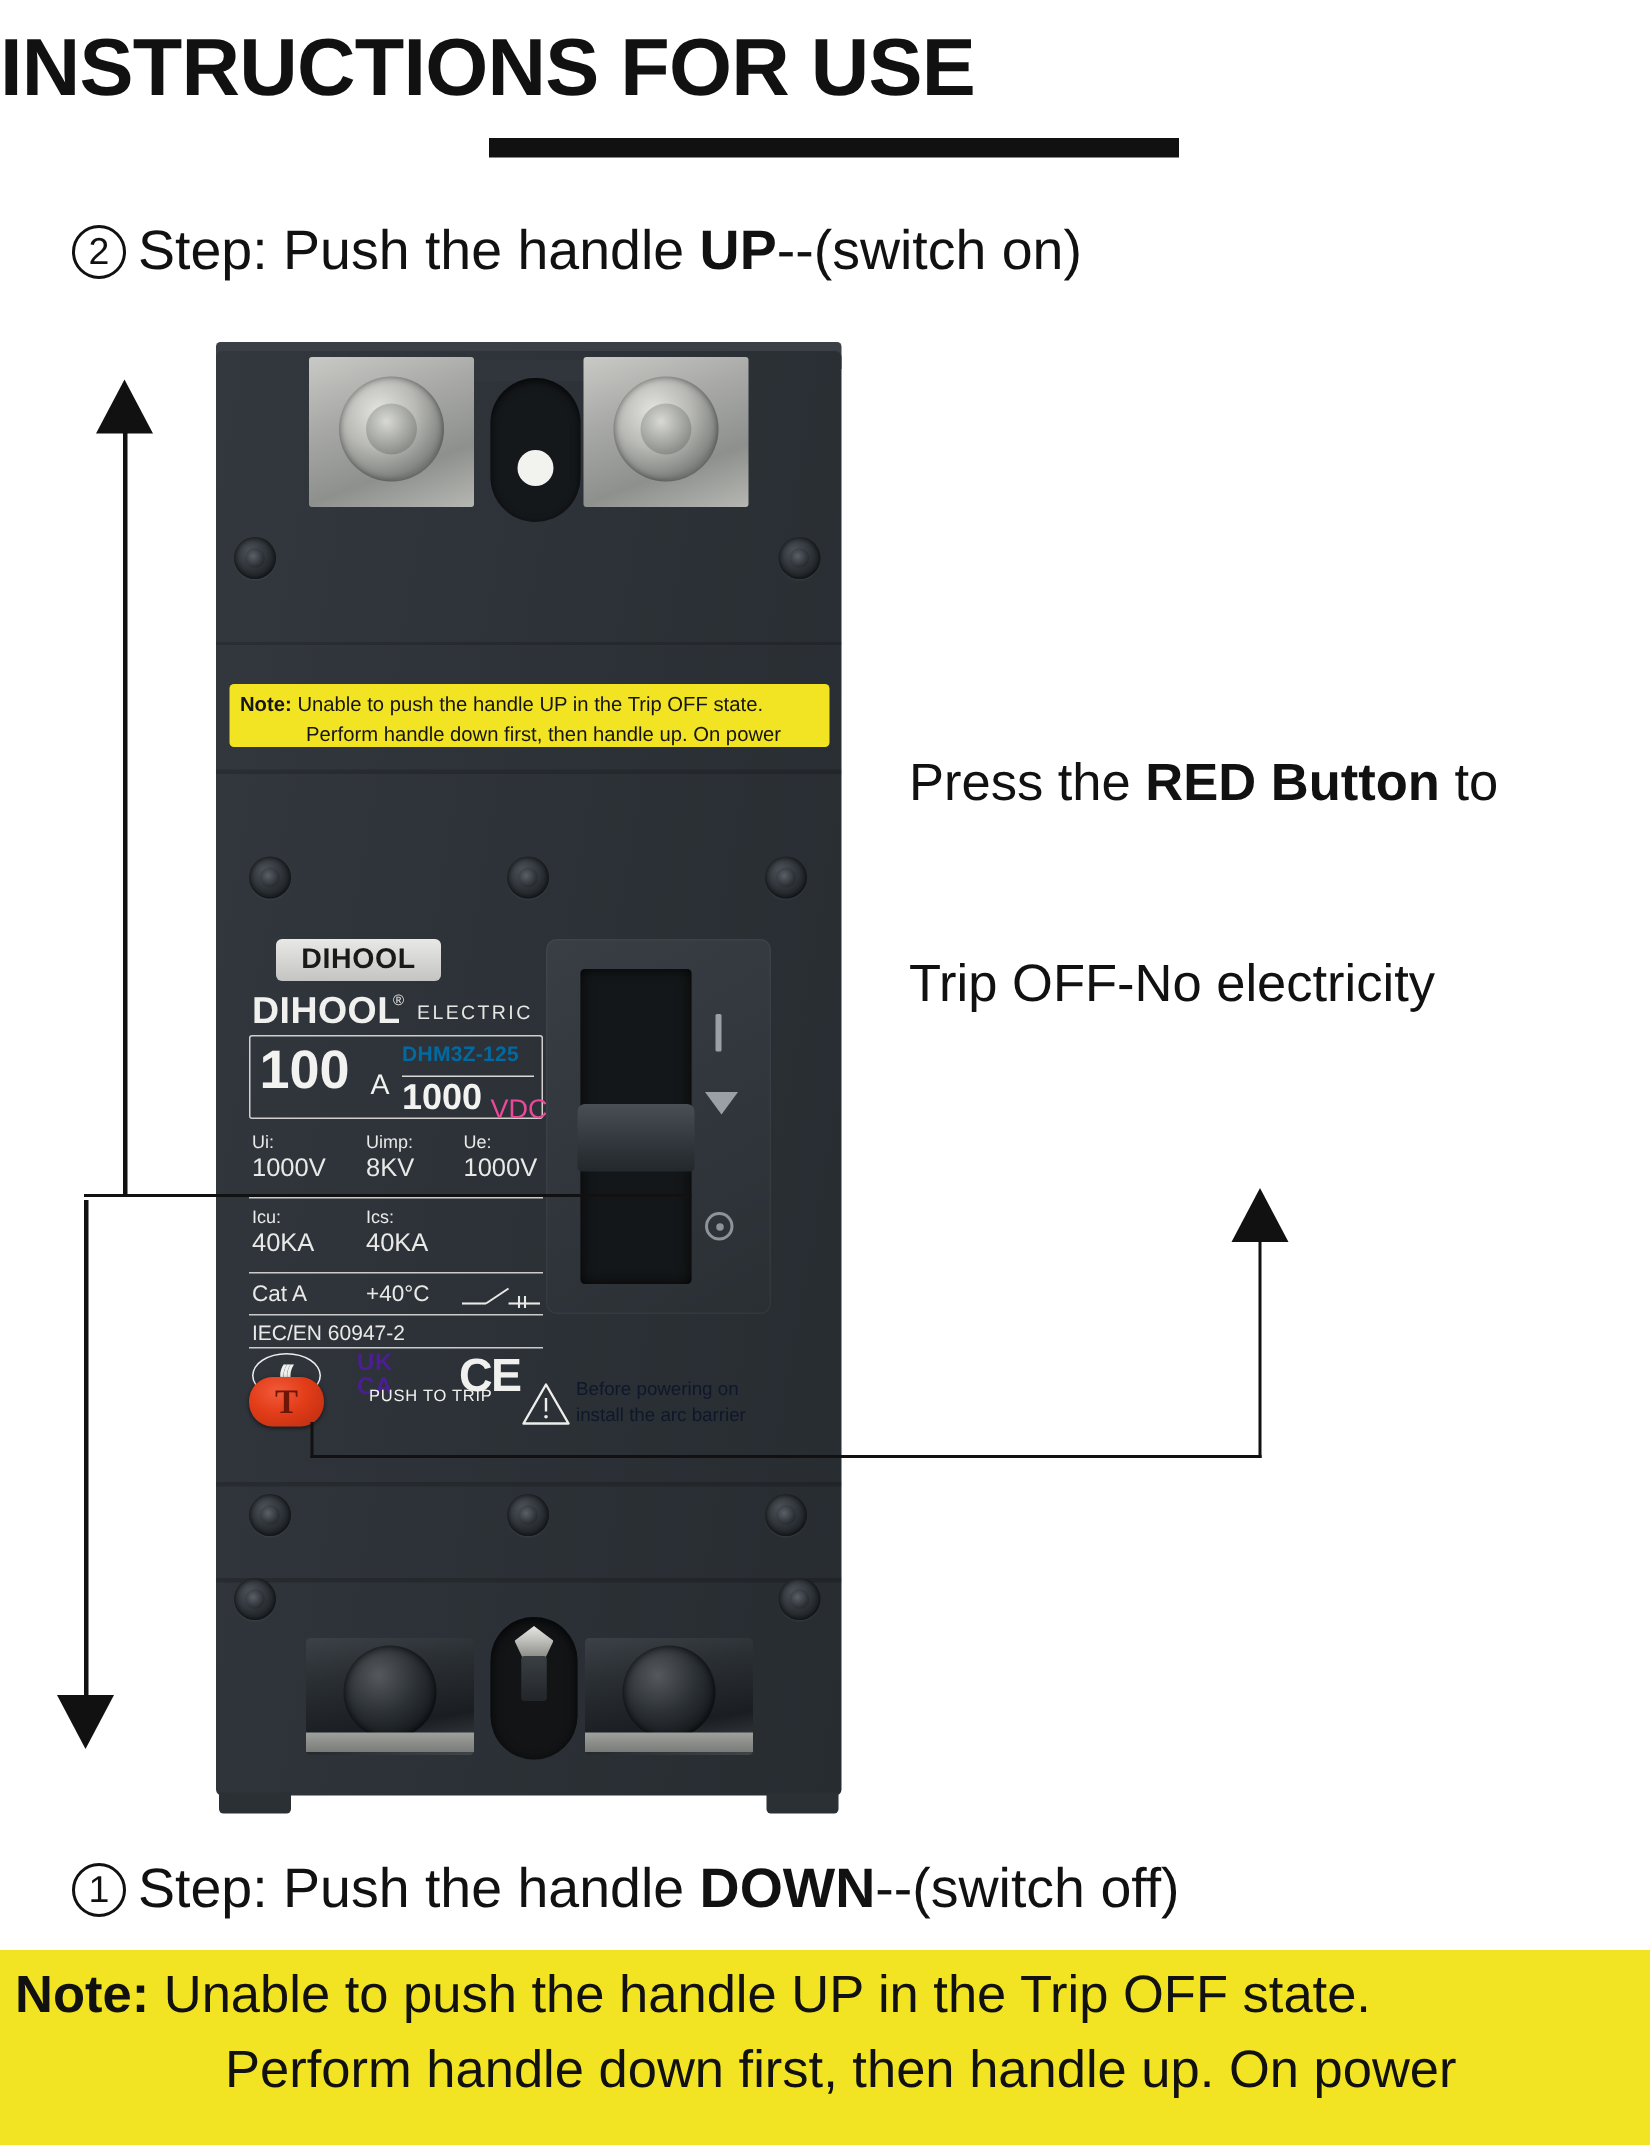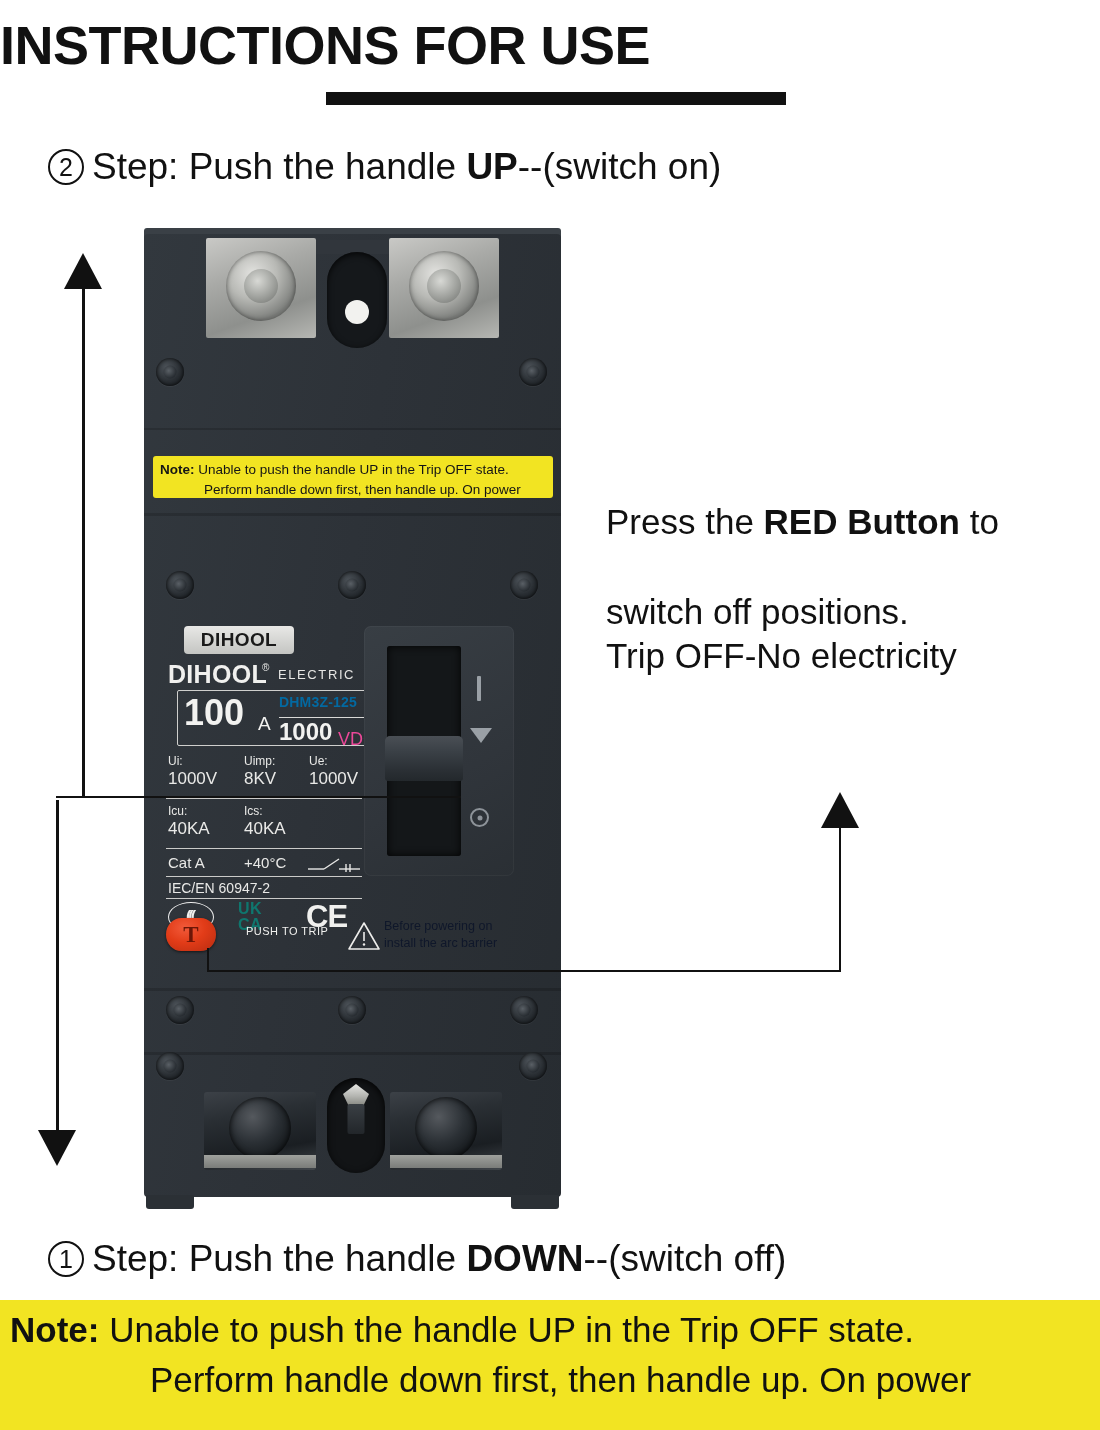--- a/index.html
+++ b/index.html
@@ -141,21 +141,21 @@
   }
   .brand-row { position:absolute; left:0; top:34px; width:210px; height:26px; }
   .brand-main {
     position:absolute; left:2px; top:0; font-size:25px; font-weight:bold;
     color:#f0f0ee; letter-spacing:.3px;
   }
   .brand-reg { position:absolute; left:96px; top:2px; font-size:10px; color:#e8e8e6; }
   .brand-sub { position:absolute; left:112px; top:7px; font-size:13px; color:#e6e6e4; letter-spacing:1.6px; }
 
   .rating-box {
-    position:absolute; left:11px; top:64px; width:196px; height:56px;
+    position:absolute; left:0; top:64px; width:196px; height:56px;
     border:1.6px solid #cfcfcd; border-radius:2px;
   }
   .amp { position:absolute; left:6px; top:4px; font-size:36px; font-weight:bold; color:#f2f2f0; line-height:1; }
   .amp-u { position:absolute; left:80px; top:22px; font-size:19px; color:#f2f2f0; }
   .model { position:absolute; left:101px; top:3px; font-size:14px; font-weight:bold; color:#0369a1; letter-spacing:.2px; }
   .model-rule { position:absolute; left:101px; top:26px; width:88px; height:1.4px; background:#d9d9d7; }
   .volt { position:absolute; left:101px; top:28px; font-size:24px; font-weight:bold; color:#f2f2f0; line-height:1.1; }
   .volt-u { position:absolute; left:160px; top:38px; font-size:18px; color:#ec4899; }
 
   .spec { position:absolute; width:196px; color:#e9e9e7; }
@@ -164,21 +164,21 @@
   .hr { position:absolute; left:0; width:196px; height:1.3px; background:#cbcbc9; }
   .cell { position:absolute; }
 
   .cert-row { position:absolute; left:0; top:276px; width:196px; height:36px; }
   .ccc {
     position:absolute; left:2px; top:0; width:46px; height:30px;
     border:1.7px solid #eee; border-radius:50%;
     color:#f0f0ee; font-size:16px; font-weight:bold; text-align:center; line-height:28px;
     letter-spacing:-3px; text-indent:-3px;
   }
-  .ukca { position:absolute; left:72px; top:-1px; font-size:16px; font-weight:bold; color:#0f766e; line-height:1.02; letter-spacing:.5px;text-align:right; }
+  .ukca { position:absolute; left:72px; top:-1px; font-size:16px; font-weight:bold; color:#4c1d95; line-height:1.02; letter-spacing:.5px;text-align:right; }
   .ce { position:absolute; left:140px; top:-3px; font-size:31px; font-weight:bold; color:#f0f0ee; letter-spacing:-1px; }
 
   .trip-btn {
     position:absolute; left:26px; top:690px; width:50px; height:33px;
     background:radial-gradient(ellipse at 38% 30%, #f25a3a 0%, #e23c18 45%, #b82c10 100%);
     border-radius:16px/17px;
     box-shadow: 0 1px 3px rgba(0,0,0,.6);
   }
   .trip-btn .t {
     position:absolute; left:50%; top:50%; transform:translate(-50%,-50%);
@@ -286,21 +286,21 @@
   <div class="title">INSTRUCTIONS FOR USE</div>
   <div class="title-rule"></div>
 
   <div class="step-line step-top">
     <span class="step-num">2</span><span>Step: Push the handle </span><b>UP</b><span>--(switch on)</span>
   </div>
 
   <div class="right-text">
     <span>Press the </span><b>RED Button</b><span> to</span><br>
     <br>
-    <span>switch off positions.</span><br>
+    <br>
     <span>Trip OFF-No electricity</span>
   </div>
 
   <div class="breaker">
 
     <div class="brk-top-notch"></div>
     <div class="case"></div>
 
     <div class="term-region">
       <div class="top-gap"></div>

